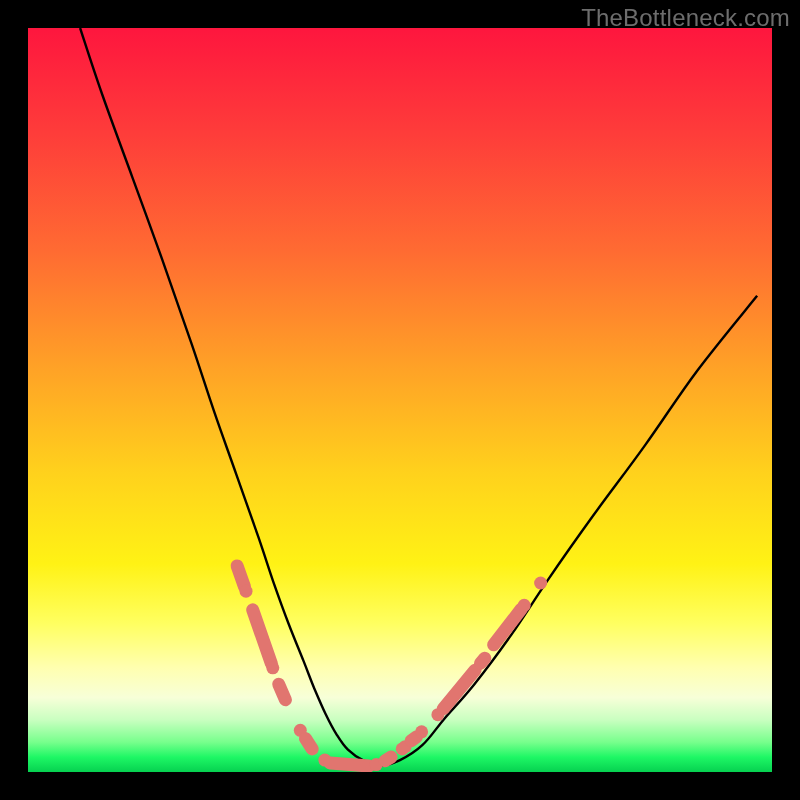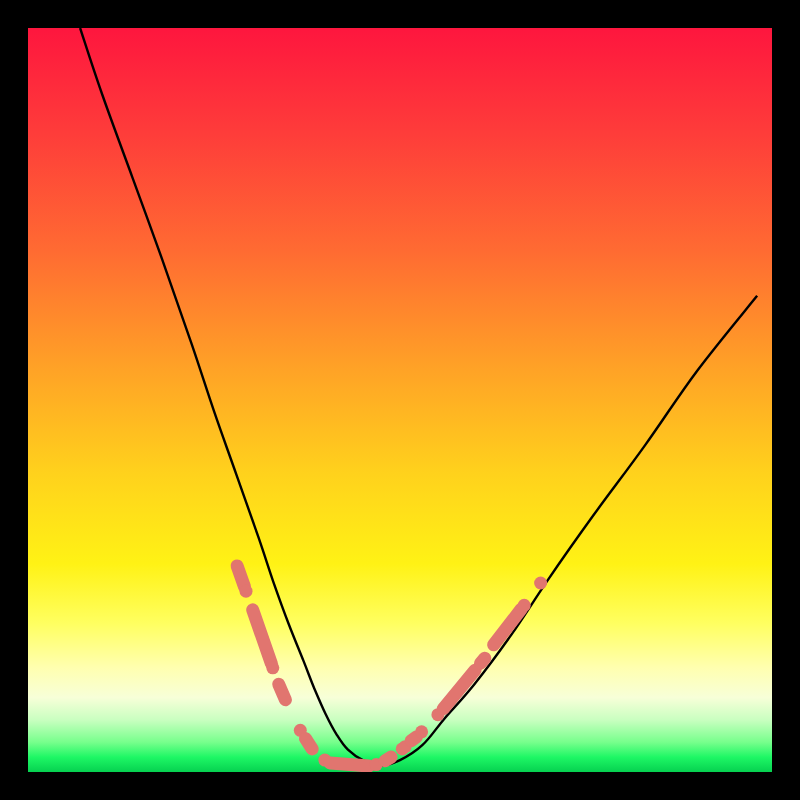--- a/index.html
+++ b/index.html
@@ -94,13 +94,14 @@
           <circle class="marker" cx="393.6" cy="703.8" r="6.5"></circle>
           <circle class="marker" cx="409.9" cy="686.7" r="6.5"></circle>
           <line class="cap" x1="415.2" y1="680.8" x2="447.1" y2="642.1"></line>
           <line class="cap" x1="452.4" y1="635.4" x2="456.8" y2="630.2"></line>
           <line class="cap" x1="465.7" y1="616.8" x2="493.3" y2="581.1"></line>
           <circle class="marker" cx="496.2" cy="577.3" r="6.5"></circle>
           <circle class="marker" cx="512.6" cy="555.0" r="6.5"></circle>
         </g>
     </svg>
   </div>
+  <div class="watermark">TheBottleneck.com</div>
 </div>
 
 </body></html>

